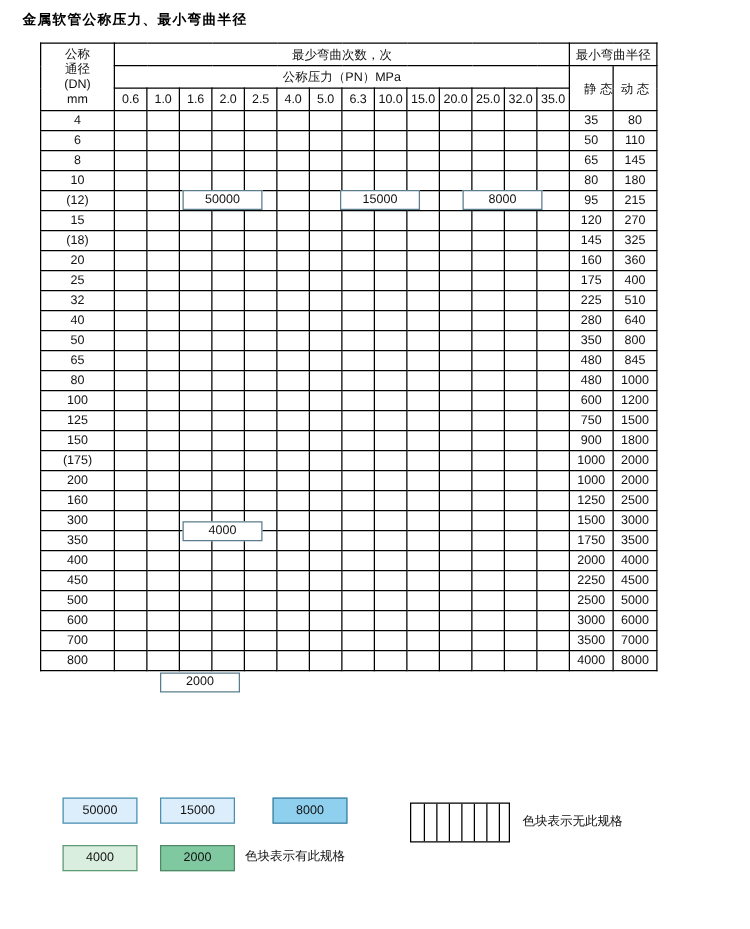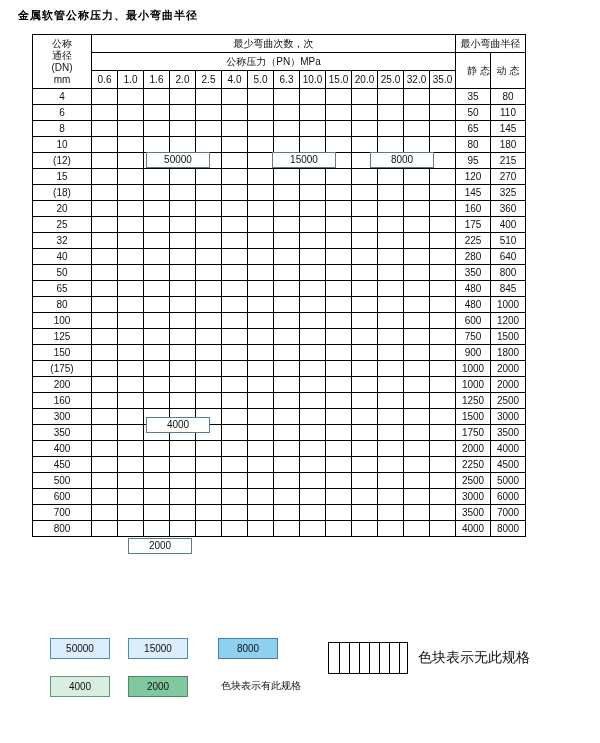--- a/index.html
+++ b/index.html
@@ -609,26 +609,26 @@
       <div class="lbl" style="left: 146px; top: 417px; width: 62px;">4000</div>
       <div class="lbl" style="left: 128px; top: 538px; width: 62px;">2000</div>
     </div>
 
   <div id="legend-layer">
       <div style="position: absolute; left: 50px; top: 638px; width: 58px; height: 19px; line-height: 19px; text-align: center; font-size: 10px; border: 1px solid rgb(74, 143, 176); background: rgb(220, 238, 251);">50000</div>
       <div style="position: absolute; left: 128px; top: 638px; width: 58px; height: 19px; line-height: 19px; text-align: center; font-size: 10px; border: 1px solid rgb(74, 143, 176); background: rgb(220, 238, 251);">15000</div>
       <div style="position: absolute; left: 218px; top: 638px; width: 58px; height: 19px; line-height: 19px; text-align: center; font-size: 10px; border: 1px solid rgb(63, 127, 159); background: rgb(143, 208, 238);">8000</div>
       <div style="position: absolute; left: 50px; top: 676px; width: 58px; height: 19px; line-height: 19px; text-align: center; font-size: 10px; border: 1px solid rgb(95, 154, 119); background: rgb(217, 238, 222);">4000</div>
       <div style="position: absolute; left: 128px; top: 676px; width: 58px; height: 19px; line-height: 19px; text-align: center; font-size: 10px; border: 1px solid rgb(79, 138, 103); background: rgb(127, 200, 160);">2000</div>
-      <div style="position: absolute; left: 196px; top: 676px; font-size: 10px; line-height: 19px; margin-left: 25px;">色块表示有此规格</div>
+      <div style="position: absolute; left: 196px; top: 676px; font-size: 10px; line-height: 19px;">色块表示有此规格</div>
       <div class="hatch" style="left: 328px; top: 642px;">
         <i style="left: 10px;"></i>
         <i style="left: 20px;"></i>
         <i style="left: 30px;"></i>
         <i style="left: 40px;"></i>
         <i style="left: 50px;"></i>
         <i style="left: 60px;"></i>
         <i style="left: 70px;"></i>
       </div>
-      <div style="position: absolute; left: 418px; top: 648px; font-size: 14px; line-height: 19px;">色块表示无此规格</div>
+      <div style="position: absolute; left: 418px; top: 648px; font-size: 10px; line-height: 19px;">色块表示无此规格</div>
     </div>
 
 </div>
 
 </body></html>

